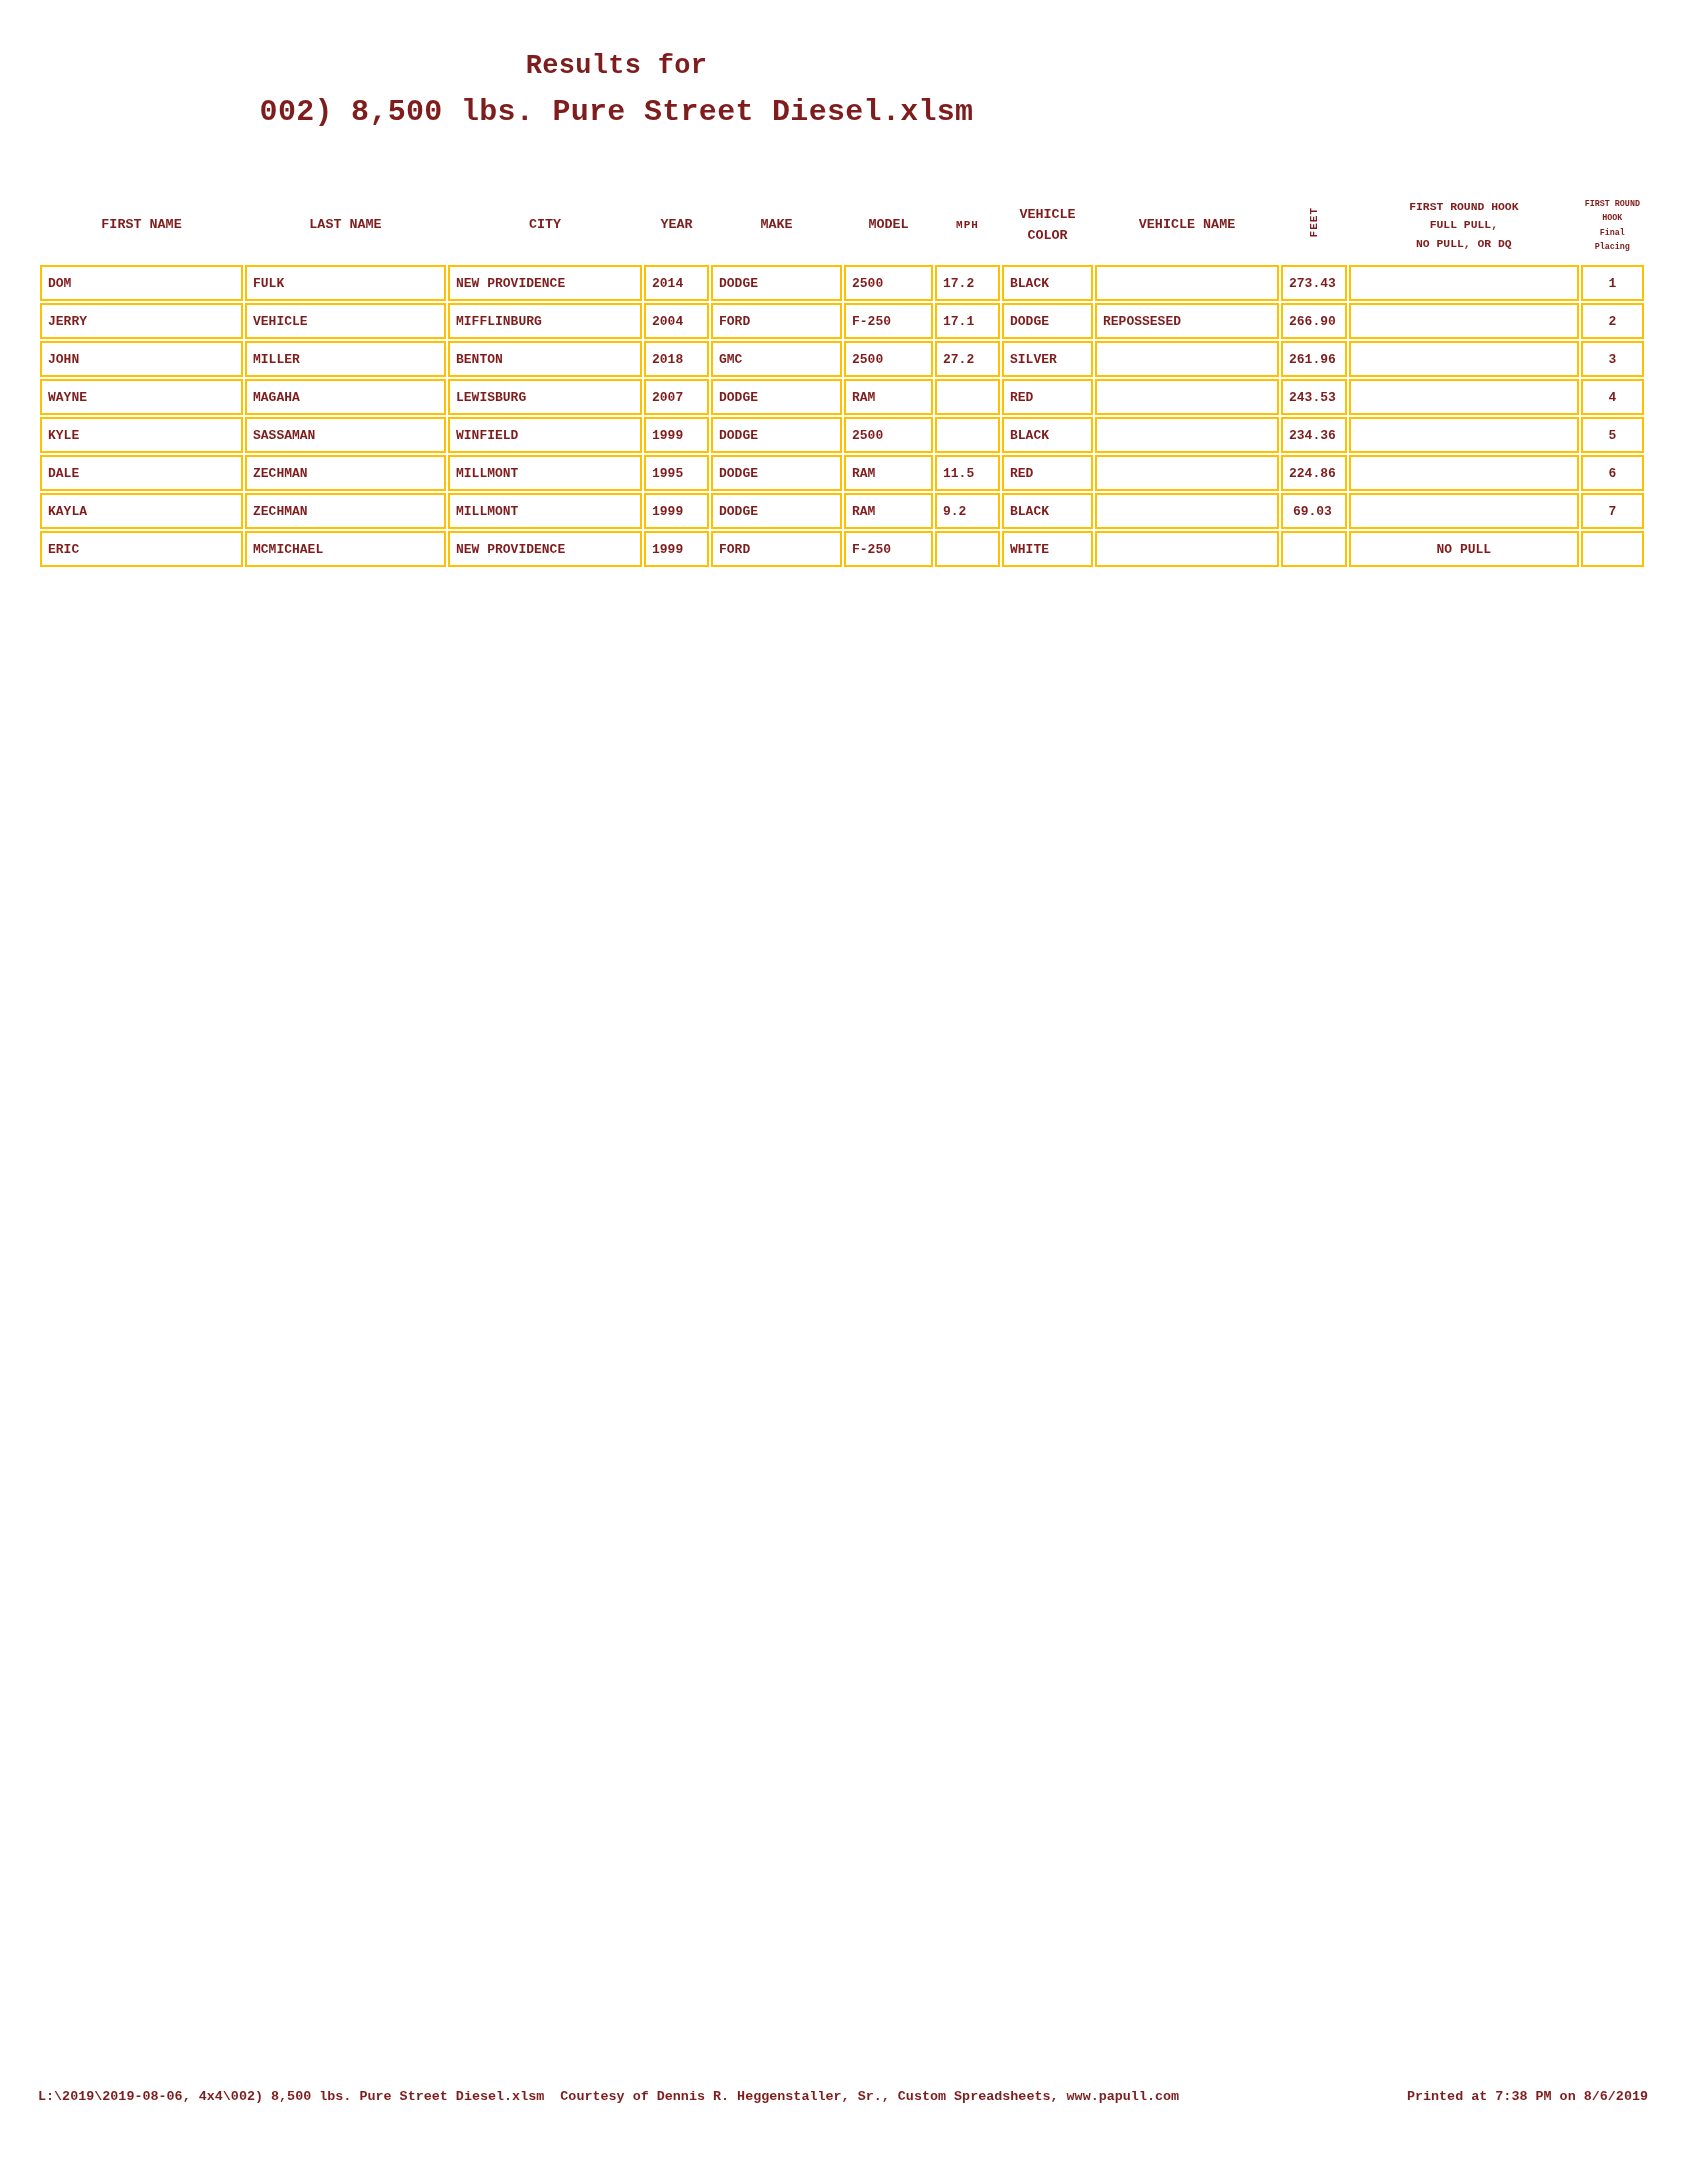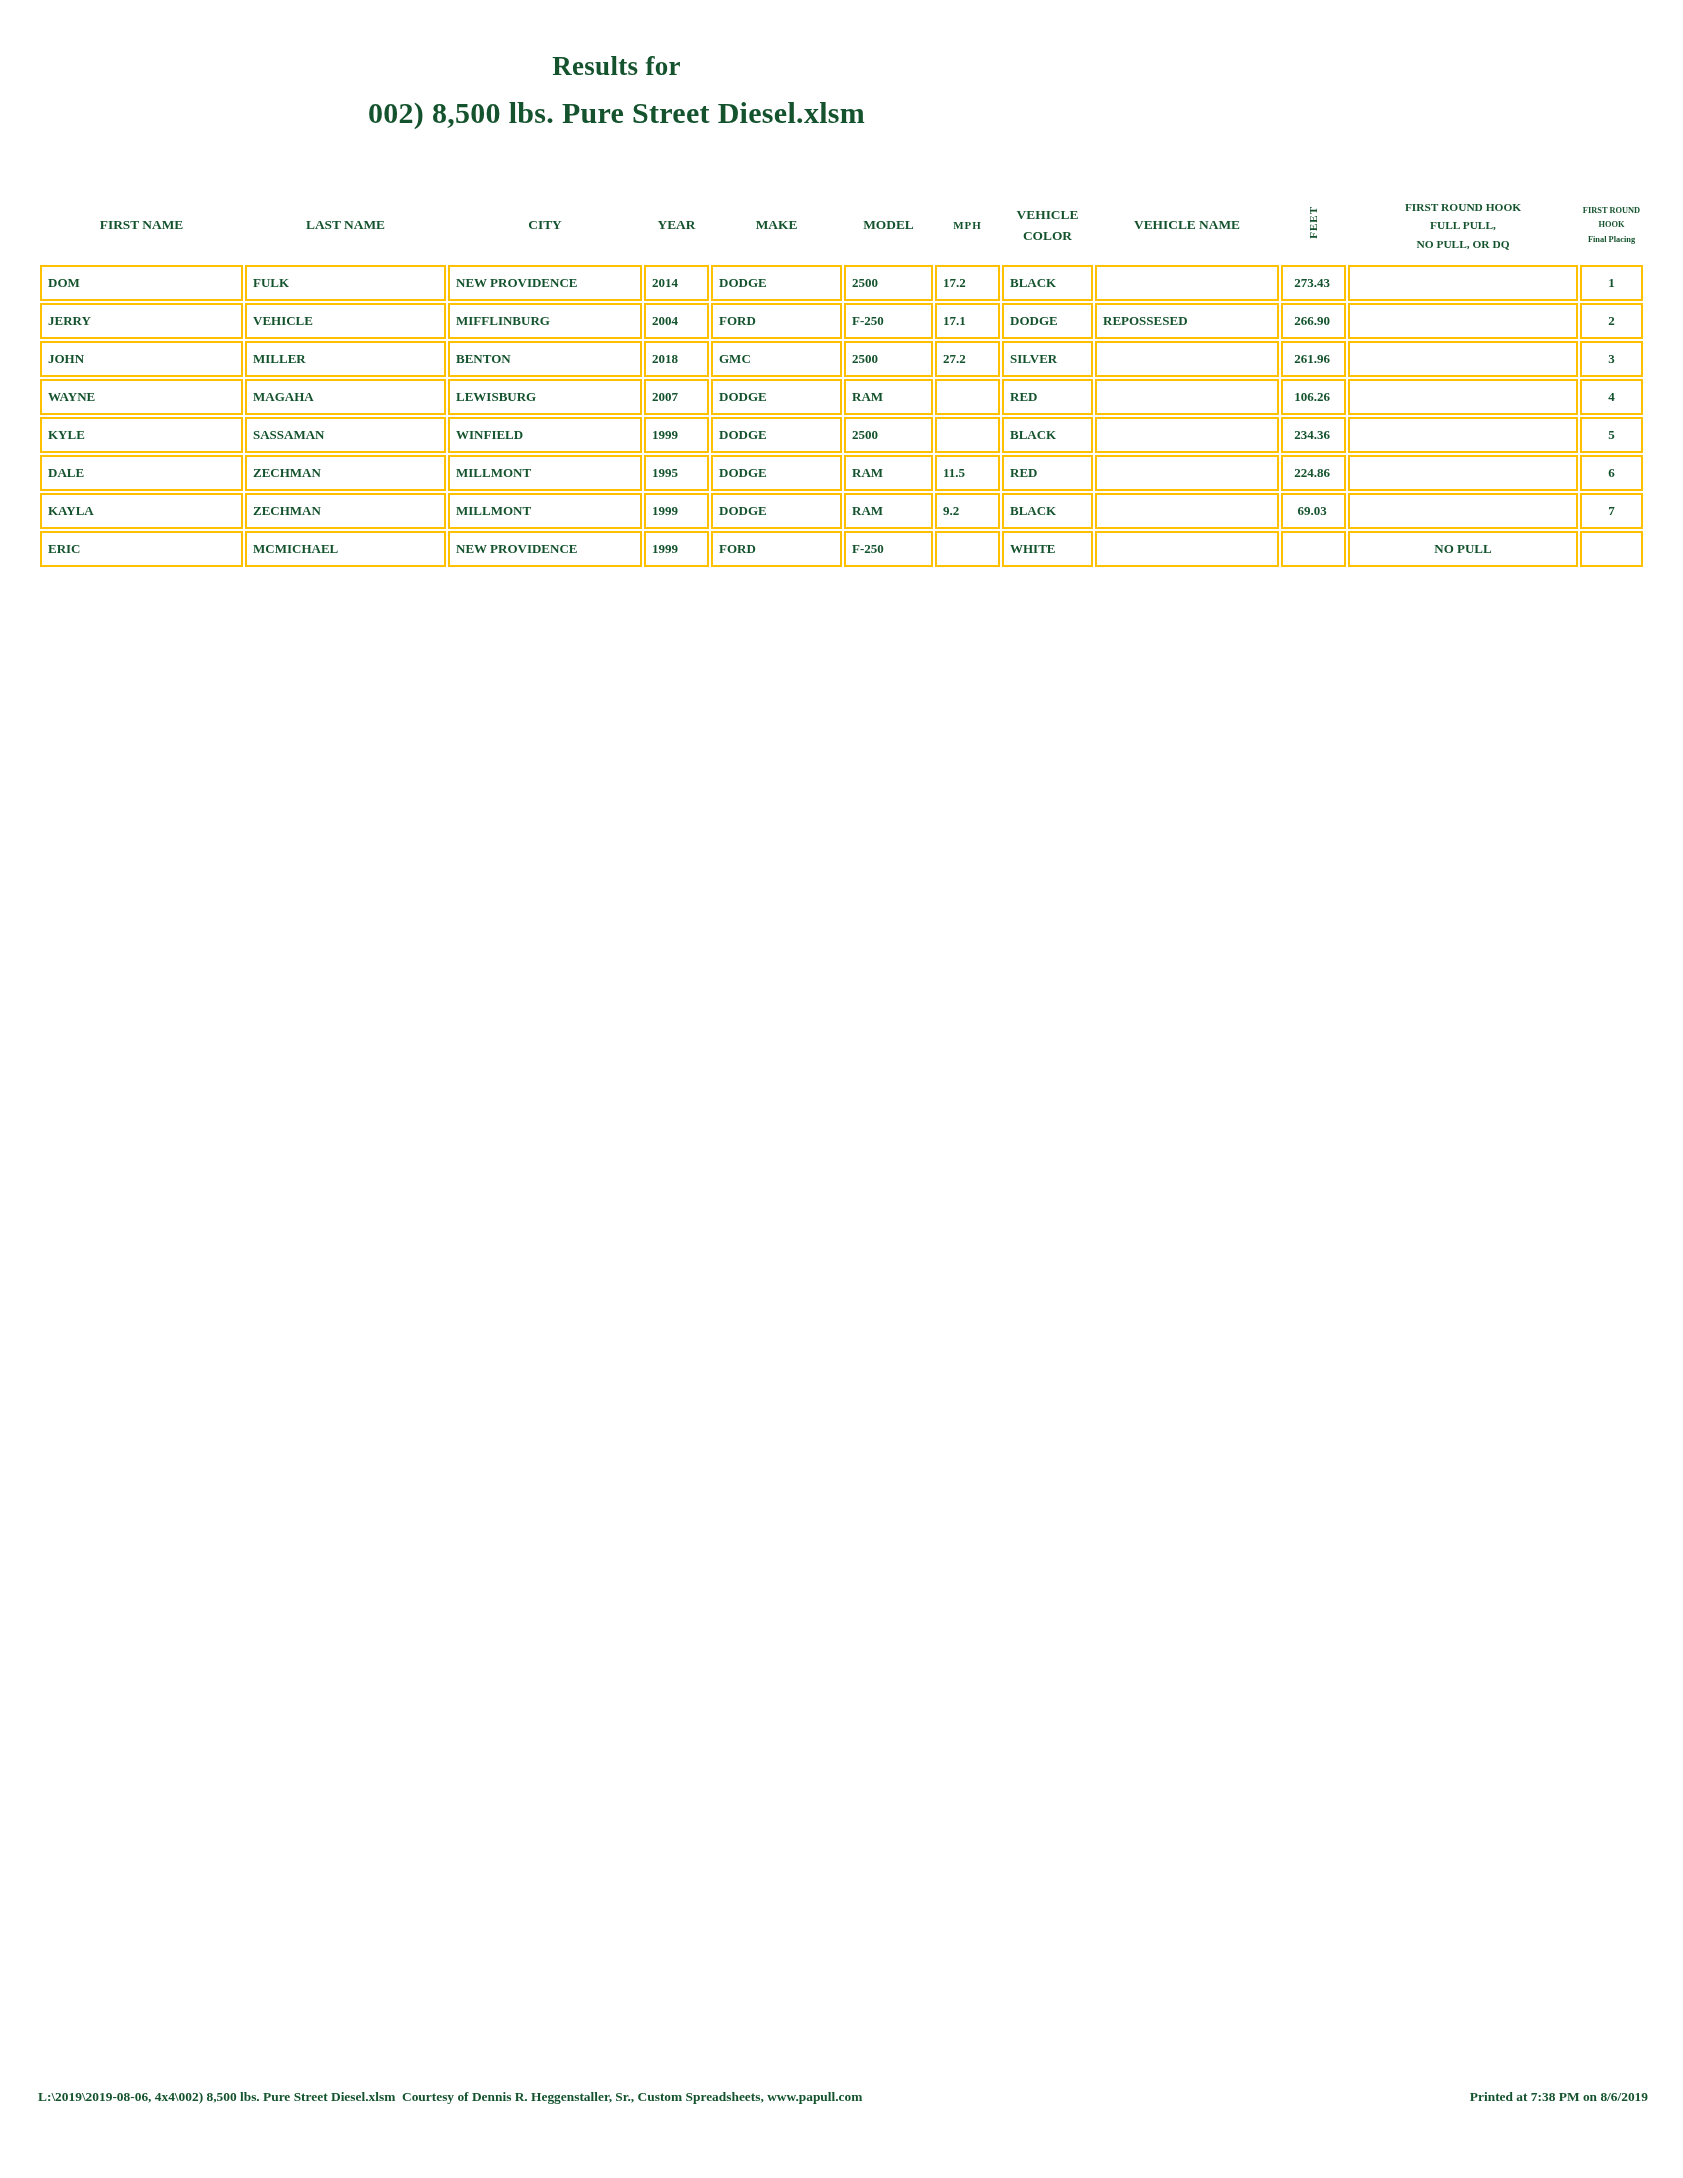--- a/index.html
+++ b/index.html
@@ -1,18 +1,18 @@
 <!DOCTYPE html>
 <html style="--grid-color: #FFC000;"><head>
 <meta charset="utf-8">
 <style>
   html,body{margin:0;padding:0;background:#ffffff;}
   .page{
     position:relative;width:1683px;height:2178px;background:#ffffff;
-    font-family:Liberation Serif, serif;color:#14532d;overflow:hidden;
+    font-family:Liberation Mono, monospace;color:#7f1d1d;overflow:hidden;
   }
   .title-block{
     position:absolute;top:51px;left:0;width:1233px;text-align:center;font-weight:bold;
   }
   .title-line1{font-size:27px;letter-spacing:0.3px;}
   .title-line2{font-size:30px;margin-top:14px;letter-spacing:0.3px;}
 
   table.results{
     position:absolute;top:186px;left:38px;
     border-collapse:separate;border-spacing:2px;table-layout:fixed;
@@ -132,21 +132,21 @@
         <tr>
           <td class="col-first_name">WAYNE</td>
           <td class="col-last_name">MAGAHA</td>
           <td class="col-city">LEWISBURG</td>
           <td class="col-year">2007</td>
           <td class="col-make">DODGE</td>
           <td class="col-model">RAM</td>
           <td class="col-mph"></td>
           <td class="col-vehicle_color">RED</td>
           <td class="col-vehicle_name"></td>
-          <td class="col-feet">106.26</td>
+          <td class="col-feet">243.53</td>
           <td class="col-first_round"></td>
           <td class="col-placing">4</td>
         </tr>
         <tr>
           <td class="col-first_name">KYLE</td>
           <td class="col-last_name">SASSAMAN</td>
           <td class="col-city">WINFIELD</td>
           <td class="col-year">1999</td>
           <td class="col-make">DODGE</td>
           <td class="col-model">2500</td>

